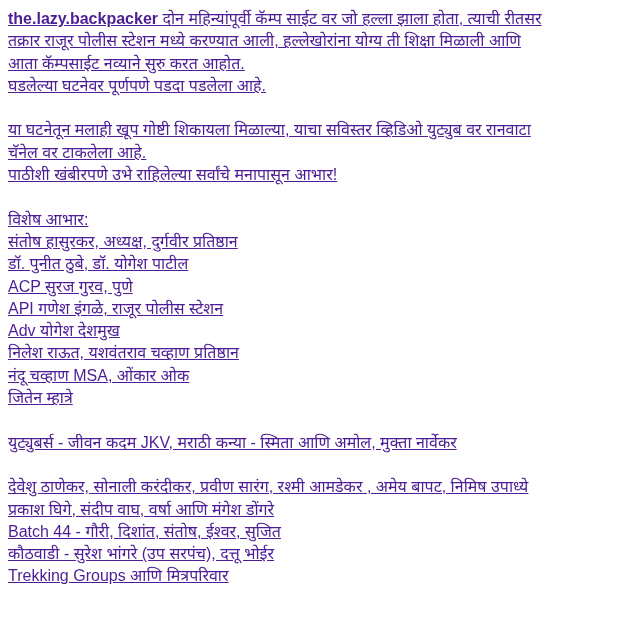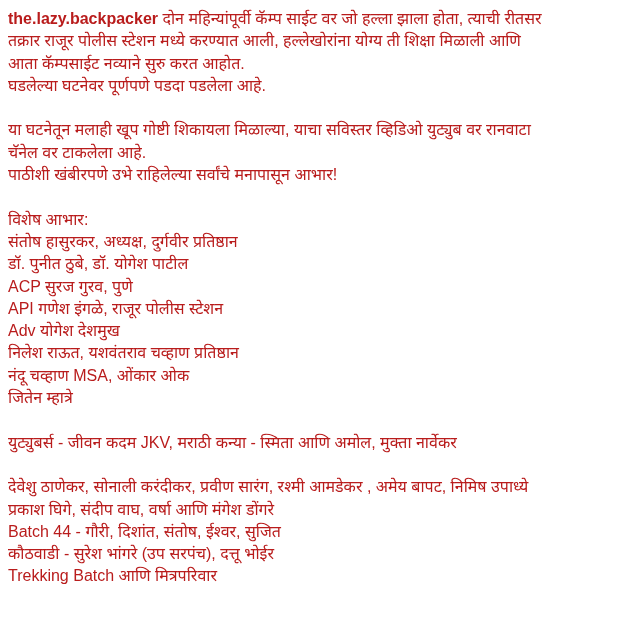--- a/index.html
+++ b/index.html
@@ -32,21 +32,21 @@
     .line {
       white-space: nowrap;
     }
     .bold-seg {
       font-weight: 700;
     }
   </style>
 </head>
 <body style="background: rgb(255, 255, 255);">
 
-<div class="caption" id="caption-root" style="color: #b91c1c;">
+<div class="caption" id="caption-root" style="color: #4c1d95; text-decoration: underline;">
     <div class="block">
       <div class="line"><span class="bold-seg">the.lazy.backpacker</span><span> दोन महिन्यांपूर्वी कॅम्प साईट वर जो हल्ला झाला होता, त्याची रीतसर</span></div>
       <div class="line">तक्रार राजूर पोलीस स्टेशन मध्ये करण्यात आली, हल्लेखोरांना योग्य ती शिक्षा मिळाली आणि</div>
       <div class="line">आता कॅम्पसाईट नव्याने सुरु करत आहोत.</div>
       <div class="line">घडलेल्या घटनेवर पूर्णपणे पडदा पडलेला आहे.</div>
     </div>
     <div class="block">
       <div class="line">या घटनेतून मलाही खूप गोष्टी शिकायला मिळाल्या, याचा सविस्तर व्हिडिओ युट्युब वर रानवाटा</div>
       <div class="line">चॅनेल वर टाकलेला आहे.</div>
       <div class="line">पाठीशी खंबीरपणे उभे राहिलेल्या सर्वांचे मनापासून आभार!</div>
@@ -63,15 +63,15 @@
       <div class="line">जितेन म्हात्रे</div>
     </div>
     <div class="block">
       <div class="line">युट्युबर्स - जीवन कदम JKV, मराठी कन्या - स्मिता आणि अमोल, मुक्ता नार्वेकर</div>
     </div>
     <div class="block">
       <div class="line">देवेशु ठाणेकर, सोनाली करंदीकर, प्रवीण सारंग, रश्मी आमडेकर , अमेय बापट, निमिष उपाध्ये</div>
       <div class="line">प्रकाश घिगे, संदीप वाघ, वर्षा आणि मंगेश डोंगरे</div>
       <div class="line">Batch 44 - गौरी, दिशांत, संतोष, ईश्वर, सुजित</div>
       <div class="line">कौठवाडी - सुरेश भांगरे (उप सरपंच), दत्तू भोईर</div>
-      <div class="line">Trekking Batch आणि मित्रपरिवार</div>
+      <div class="line">Trekking Groups आणि मित्रपरिवार</div>
     </div>
   </div>
 
 </body></html>

